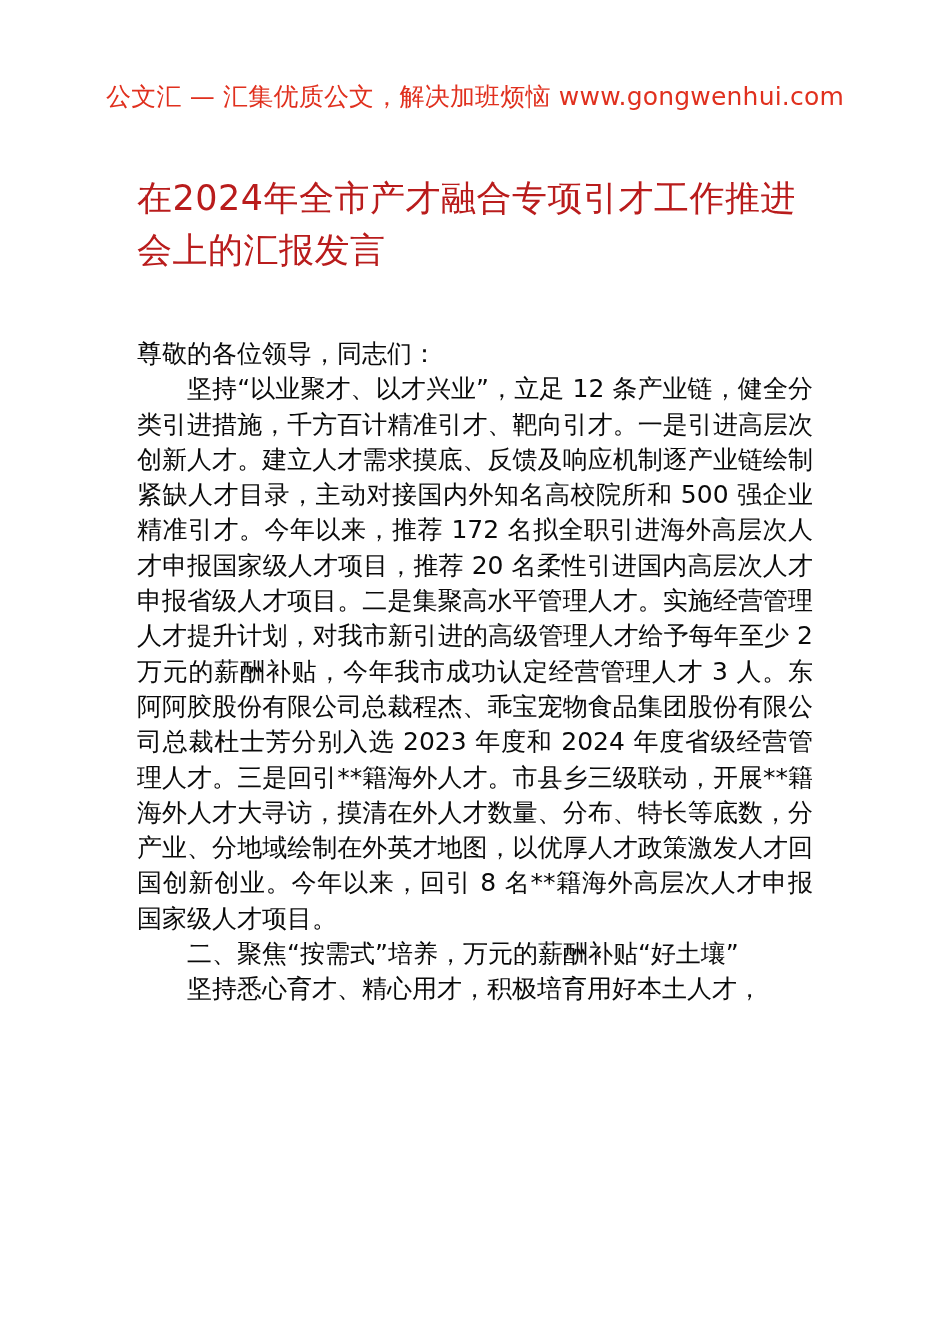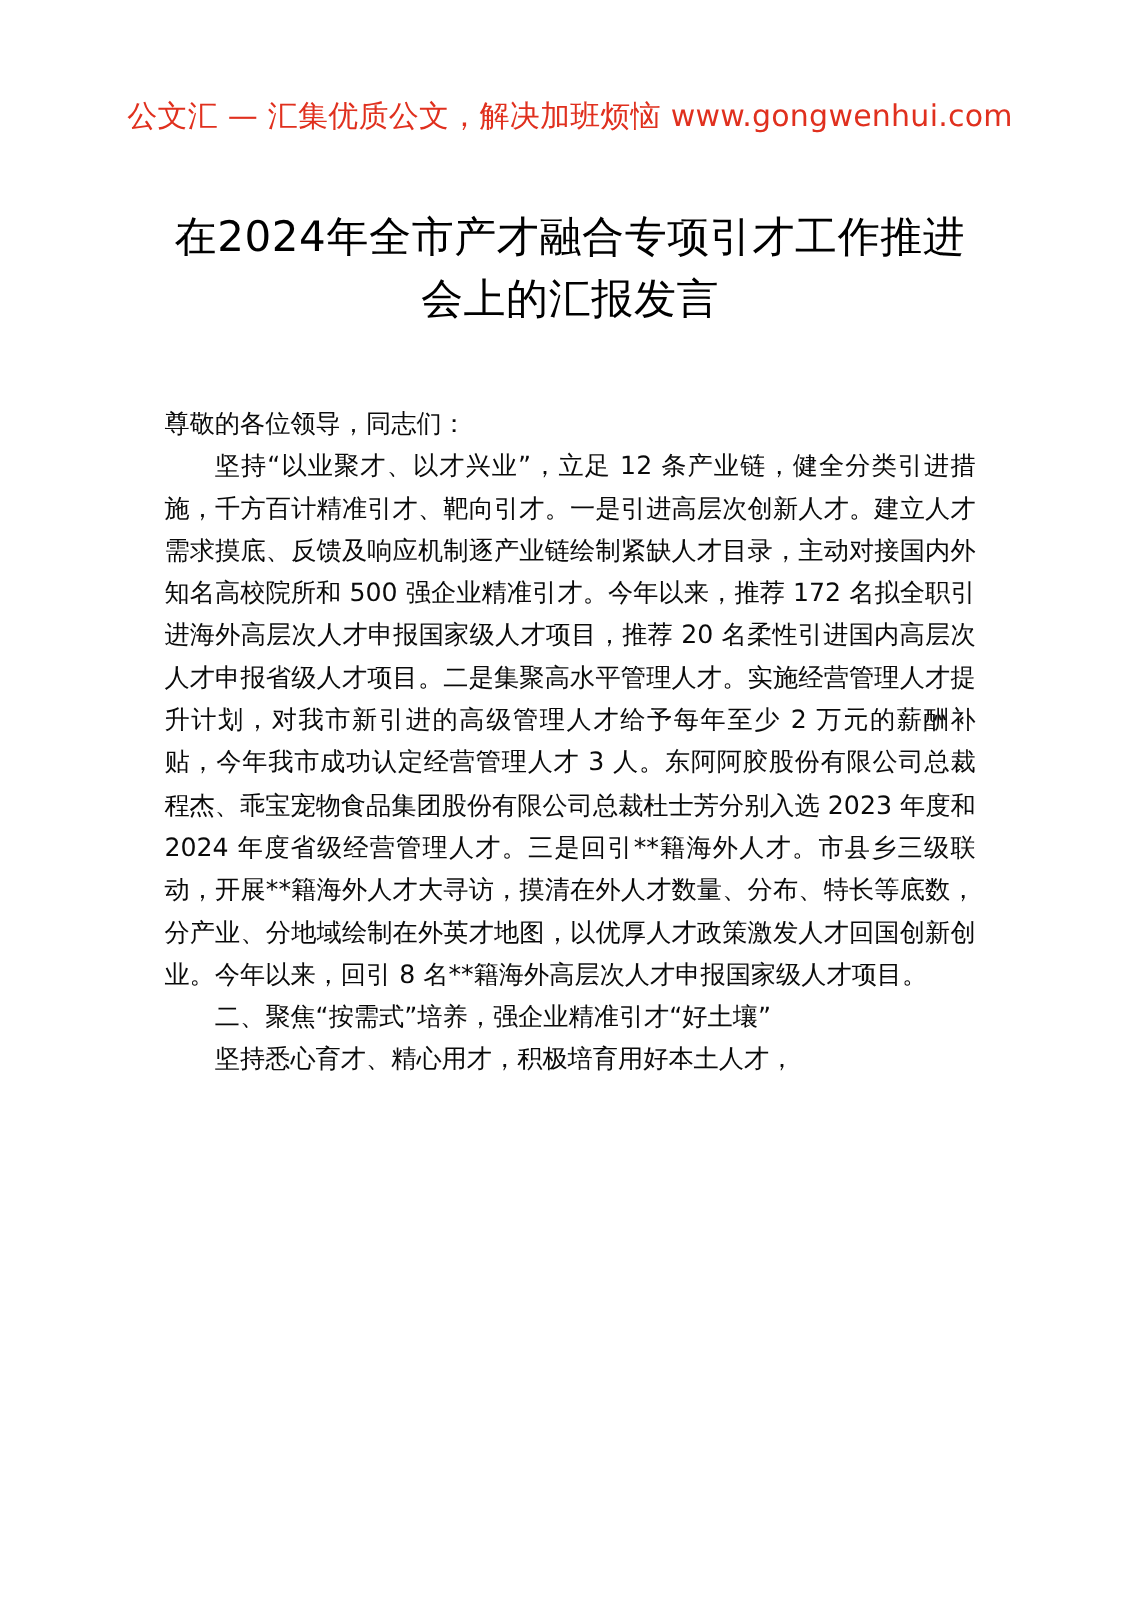--- a/index.html
+++ b/index.html
@@ -39,40 +39,39 @@
     white-space: nowrap;
     font-family: "DejaVu Sans", "Liberation Sans", sans-serif;
   }
 
   
   .doc-title {
     position: absolute;
     left: 137px;
     top: 172px;
     width: 676px;
-    text-align: center;
     font-size: 35px;
     line-height: 52px;
     letter-spacing: 0.5px;
-    color: #000000;
+    color: #b91c1c;
     font-family: "DejaVu Sans", "Liberation Sans", sans-serif;
   }
 
   
   .body-block {
     position: absolute;
     left: 137px;
     top: 336px;
     width: 676px;
   }
 
   p.para {
     margin: 0;
     padding: 0;
-    font-size: 21px;
+    font-size: 25px;
     line-height: 35.3px;
     letter-spacing: 0px;
     text-align: justify;
     text-justify: inter-ideograph;
     color: #0a0a0a;
     word-break: break-all;
     font-family: "DejaVu Sans", "Liberation Sans", sans-serif;
   }
   p.para.indent {
     text-indent: 2em;
@@ -103,20 +102,20 @@
 
   <div class="doc-title">在2024年全市产才融合专项引才工作推进会上的汇报发言</div>
 
   <div class="body-block">
     <p class="para noindent">尊敬的各位领导，同志们：</p>
 
 
 
     <p class="para indent">坚持“以业聚才、以才兴业”，立足 12 条产业链，健全分类引进措施，千方百计精准引才、靶向引才。一是引进高层次创新人才。建立人才需求摸底、反馈及响应机制逐产业链绘制紧缺人才目录，主动对接国内外知名高校院所和 500 强企业精准引才。今年以来，推荐 172 名拟全职引进海外高层次人才申报国家级人才项目，推荐 20 名柔性引进国内高层次人才申报省级人才项目。二是集聚高水平管理人才。实施经营管理人才提升计划，对我市新引进的高级管理人才给予每年至少 2 万元的薪酬补贴，今年我市成功认定经营管理人才 3 人。东阿阿胶股份有限公司总裁程杰、乖宝宠物食品集团股份有限公司总裁杜士芳分别入选 2023 年度和 2024 年度省级经营管理人才。三是回引**籍海外人才。市县乡三级联动，开展**籍海外人才大寻访，摸清在外人才数量、分布、特长等底数，分产业、分地域绘制在外英才地图，以优厚人才政策激发人才回国创新创业。今年以来，回引 8 名**籍海外高层次人才申报国家级人才项目。</p>
 
-    <p class="para indent">二、聚焦“按需式”培养，强企业精准引才“好土壤”</p>
+    <p class="para indent">二、聚焦“按需式”培养，万元的薪酬补贴“好土壤”</p>
 
     <p class="para indent tail">坚持悉心育才、精心用才，积极培育用好本土人才，</p>
   </div>
 
   <div class="clip-mask"></div>
 
 </div>
 
 </body></html>

